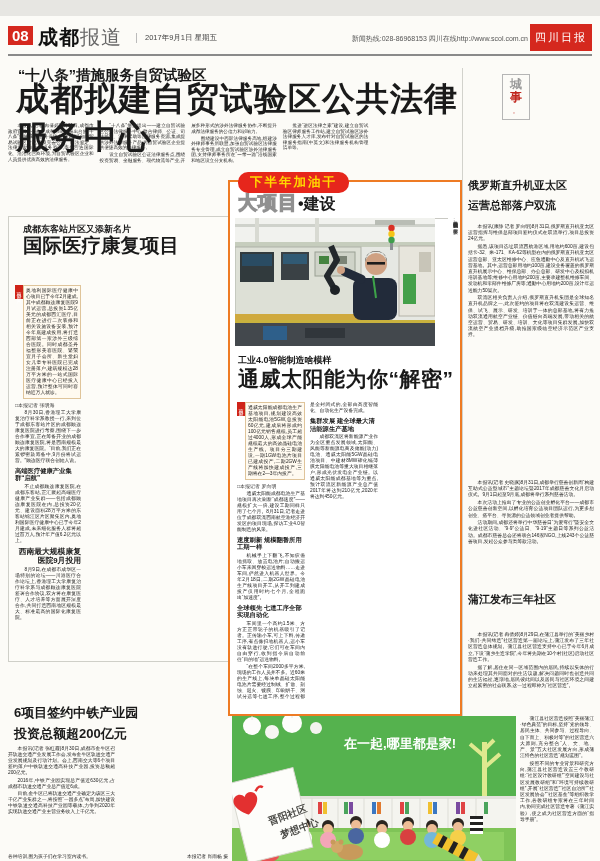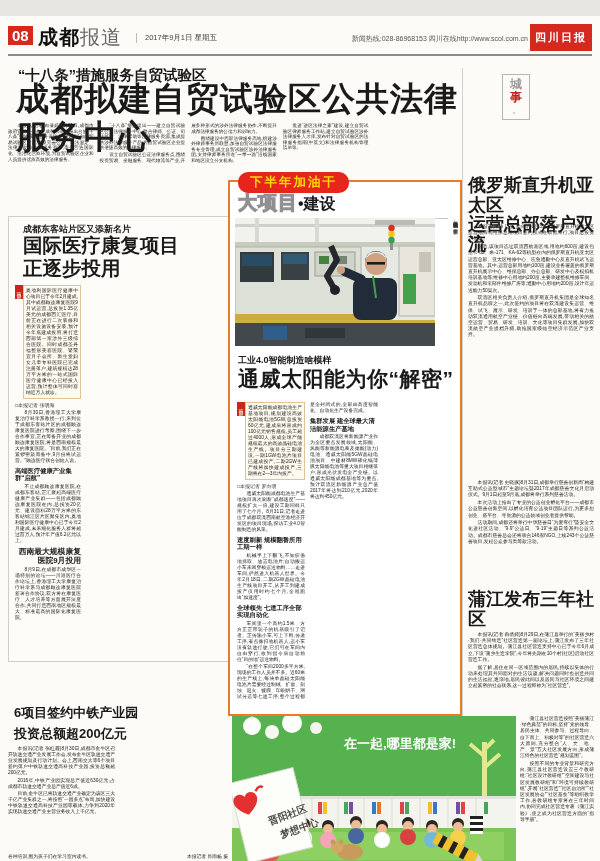--- a/index.html
+++ b/index.html
@@ -7,21 +7,21 @@
         font-family:"Liberation Sans",sans-serif;color:#1a1a1a;}
   .abs{position:absolute;}
   
   .hdr{left:8px;top:8px;right:8px;height:30px;border-bottom:2px solid #8a8a8a;}
   .pagenum{left:0;top:2px;background:#d5281e;color:#fff;font-weight:900;font-size:15px;padding:1px 4px;}
   .secttl{left:30px;top:0;font-size:20px;letter-spacing:1px;}
   .secttl b{font-weight:900;color:#111;}
   .secttl span{color:#666;font-weight:400;}
   .dateline{left:128px;top:9px;font-size:7.5px;color:#444;border-left:1px solid #bbb;padding-left:8px;}
   .hotline{right:64px;top:10px;font-size:7px;color:#555;text-align:right;}
-  .masthead{right:0;top:0;background:#d5281e;color:#fff;font-weight:700;font-size:11px;
+  .masthead{right:0;top:0;background:#d5281e;color:#fff;font-weight:400;font-size:11px;
             padding:6px 5px;letter-spacing:2px;}
   
   .lead-kicker{left:18px;top:50px;font-size:14.5px;font-weight:900;}
   .lead-hl{left:16px;top:64px;width:470px;font-size:33px;font-weight:900;letter-spacing:1px;line-height:38px;}
   .badge{left:502px;top:58px;width:26px;height:44px;border:1px solid #b5b5b5;display:flex;flex-direction:column;
          align-items:center;justify-content:center;line-height:13px;}
   .badge .c1{color:#9a9a9a;font-size:12px;font-weight:700;}
   .badge .c2{color:#c0251c;font-size:12px;font-weight:700;}
   .badge .dot{color:#c0251c;font-size:7px;}
   .lead-body{left:8px;top:107px;width:452px;height:50px;column-count:5;column-gap:6px;column-fill:auto;
@@ -50,21 +50,21 @@
   .series{left:8px;top:8px;border-bottom:1px solid #c9c9c3;width:210px;padding-bottom:2px;}
   .series .outline{font-size:19px;font-weight:900;color:#fff;-webkit-text-stroke:1.2px #909090;letter-spacing:1px;}
   .series .rest{font-size:16px;font-weight:900;color:#1a1a1a;}
   .twphoto{left:5px;top:36px;}
   .vcap{right:2px;top:36px;height:128px;writing-mode:vertical-rl;font-size:4.6px;color:#333;line-height:6px;}
   .tw-kicker{left:8px;top:172px;font-size:9px;font-weight:900;}
   .tw-hl{left:8px;top:183px;font-size:21px;font-weight:900;letter-spacing:0.5px;}
   .twcols{left:7px;top:220px;width:214px;height:302px;column-count:3;column-gap:5px;column-fill:auto;
           font-size:4.8px;line-height:6px;overflow:hidden;}
   
-  .rart-hl{font-size:18px;font-weight:900;line-height:19.5px;}
+  .rart-hl{font-size:11px;font-weight:900;line-height:19.5px;}
   .rbody{width:126px;font-size:4.8px;line-height:6.2px;overflow:hidden;}
   
   .zt-hl{left:14px;top:686px;font-size:13px;font-weight:900;line-height:21px;}
   .ztcols{left:8px;top:730px;width:220px;height:104px;column-count:2;column-gap:6px;column-fill:auto;
           font-size:4.8px;line-height:6px;overflow:hidden;}
   .caption-row{left:8px;top:837px;width:220px;font-size:4.8px;color:#222;display:flex;justify-content:space-between;}
   
   .footer{left:0;top:848px;width:600px;height:13px;background:#f2f1ec;border-top:1px solid #b8b8b2;}
   .dotg{position:absolute;top:3px;display:flex;gap:2px;}
   .dot7{width:7px;height:7px;border-radius:50%;}
@@ -101,21 +101,20 @@
     <p>设立自贸试验区公证法律服务点,围绕投资贸易、金融服务、现代物流等产业,开展多种形式的涉外法律服务协作,不断提升成都法律服务的公信力和影响力。</p>
     <p>围绕建设中西部法律服务高地,组建涉外律师事务所联盟,加强自贸试验区法律服务专业管理,成立自贸试验区涉外法律服务团,支持律师事务所在“一带一路”沿线国家和地区设立分支机构。</p>
     <p>推进“进区法律之家”建设,建立自贸试验区律师服务工作站,建立自贸试验区涉外法律服务人才库,发布针对自贸试验区的法律服务指南(中英文)和法律服务机构管理清单等。</p>
   </div>
   <div class="abs vrule"></div>
 
   <div class="abs medbox">
     <div class="abs med-kicker">成都东客站片区又添新名片</div>
     <div class="abs med-hl">
       <div>国际医疗康复项目</div>
-      <div>正逐步投用</div>
     </div>
     <div class="abs medcols smalltxt">
       <div class="introwrap">
         <div class="vlabel">项目名片</div>
         <div class="introtext">奥地利国际医疗健康中心项目已于今年2月建成,其中成都顾连康复医院9月试运营,总投资1.35亿美元的成都西汇医疗,目前正在进行二次装修和相关设施设备安装,预计今年底建成投用,将打造西部第一家涉外三级综合医院。同时成都圣丹福整形美容医院、繁荣宜月子会所、新生堂妇女儿童专科医院已完成注册落户,建筑规模达28万平方米的一站式国际医疗健康中心已经投入运营,预计整体可同时容纳近万人就诊。</div>
       </div>
       <p class="byline">□本报记者 张明海</p>
       <p>8月30日,香港理工大学康复治疗科学系教授一行,来到位于成都东客站片区的成都顾连康复医院进行考察,围绕下一步合作事宜,正在筹备开业的成都顾连康复医院,将是西南规模最大的康复医院。“目前,我们正在紧锣密鼓筹备中,9月份将试运营。”顾连医疗联合创始人说。</p>
       <h5>高端医疗健康产业集群“启航”</h5>
       <p>不止成都顾连康复医院,在成都东客站,正汇聚起高端医疗健康产业集群——包括成都顾连康复医院在内,总投资20亿元、建设面积28万平方米的东客站锦江区片区聚集区内,奥地利国际医疗健康中心已于今年2月建成,未来细化服务人群将超过百万人,预计年产值6.2亿元以上。</p>

